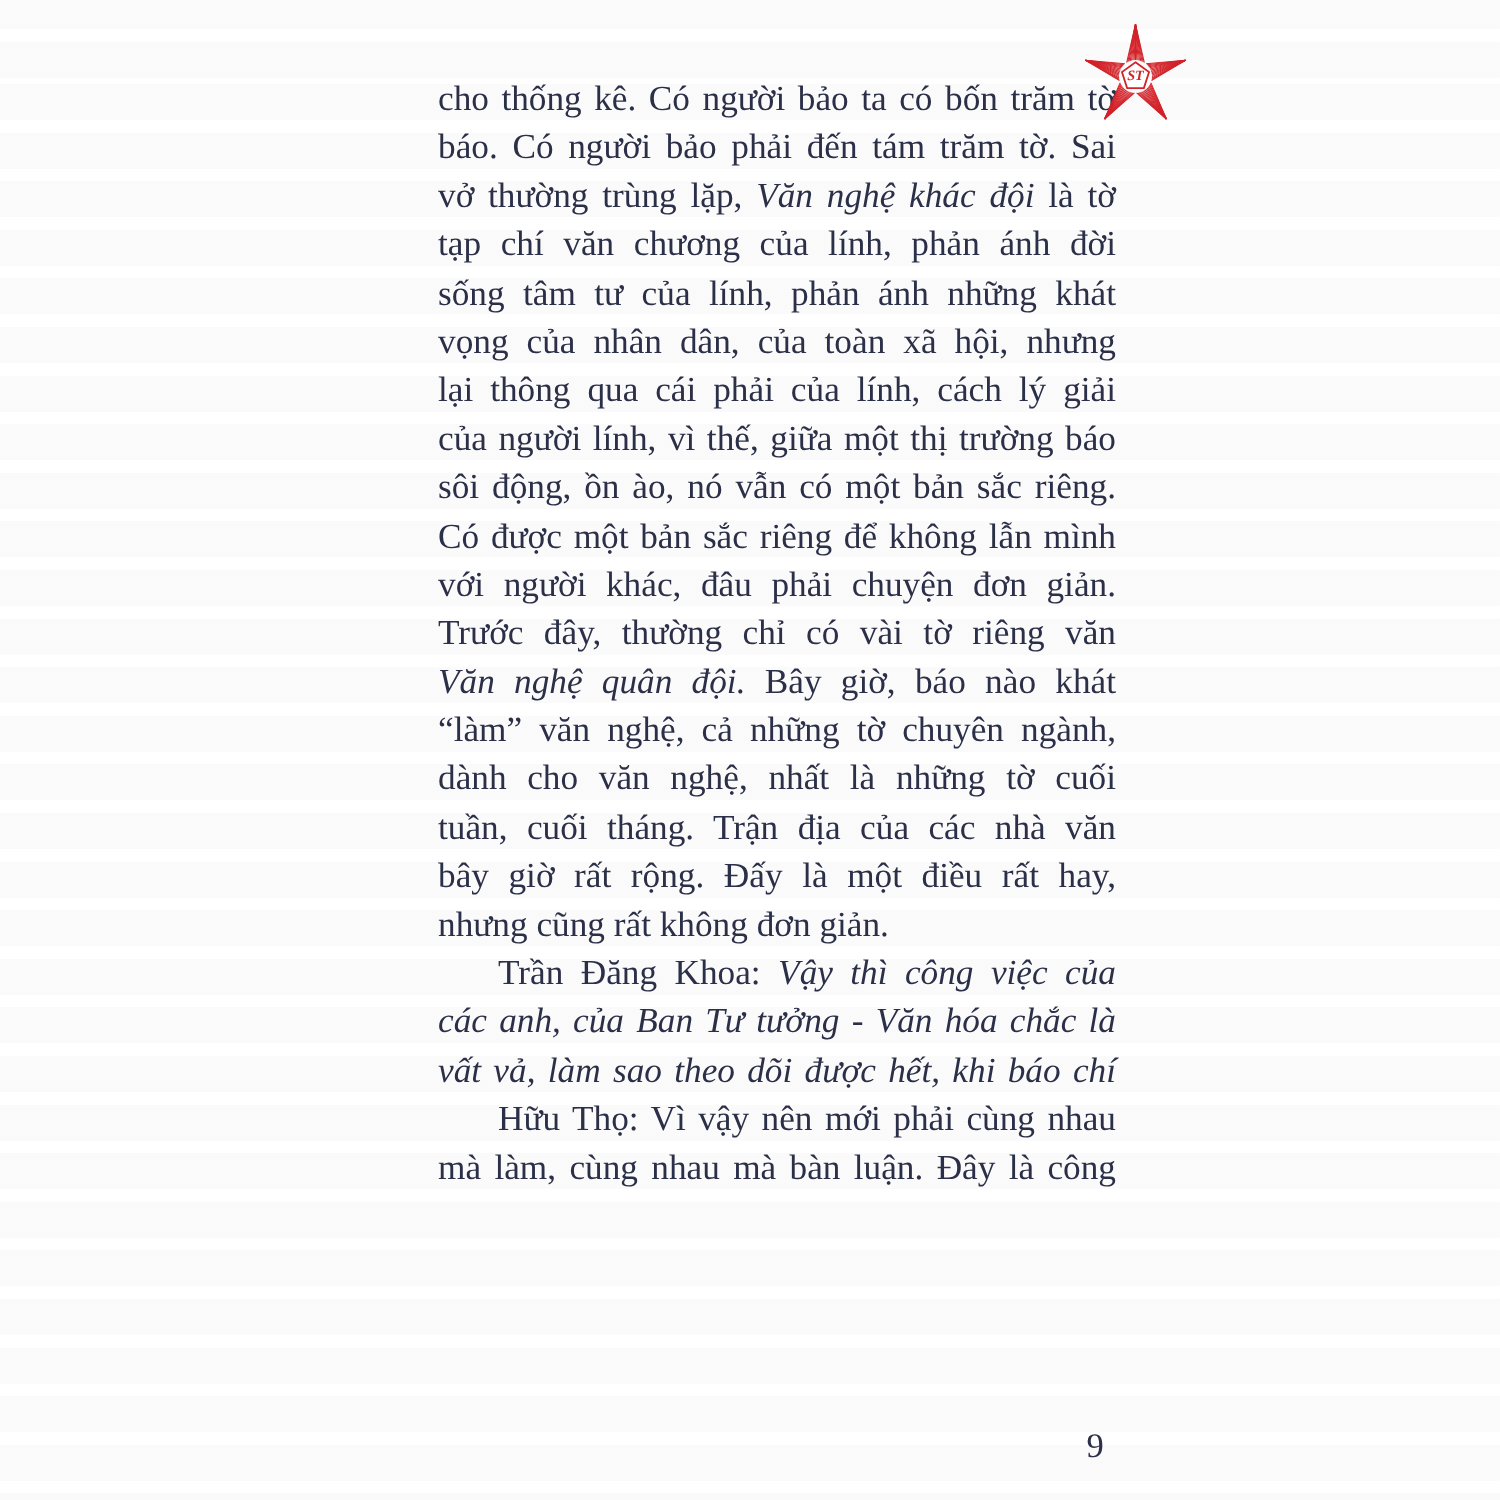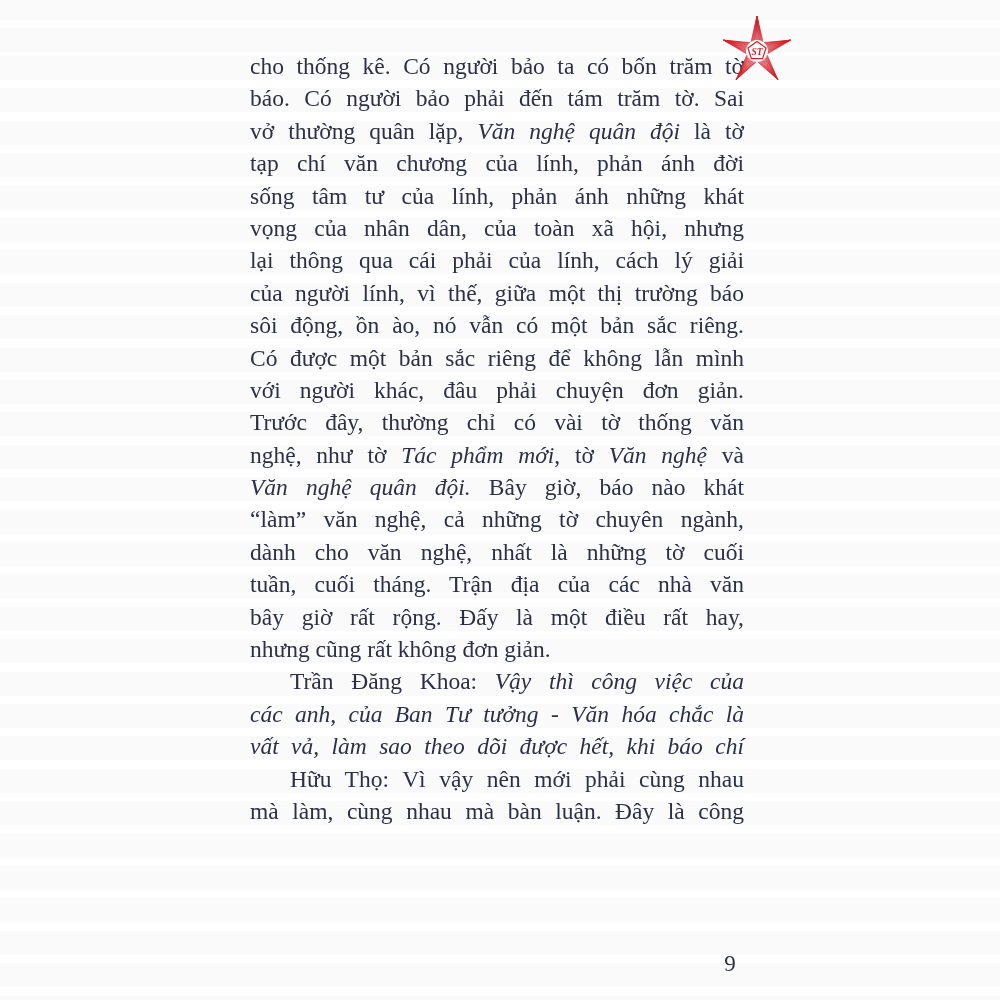--- a/index.html
+++ b/index.html
@@ -14,21 +14,21 @@
       rgba(120,120,130,0.035) 0px, rgba(120,120,130,0.035) 24px,
       rgba(255,255,255,0) 24px, rgba(255,255,255,0) 32.4px);
     background-position:0 56px;
   }
   .text-block{
     position:absolute;left:250px;top:50px;width:494px;
     font-size:23.5px;line-height:32.4px;color:#2b3048;
   }
   .line{
     height:32.4px;white-space:normal;
-    text-align:justify;text-align-last:justify;
+    text-align:justify;text-align-last:justify;margin-left:42px;
   }
   .line.last{text-align:right;text-align-last:left;}
   .line.indent{text-indent:40px;}
   .line .b{font-weight:normal;}
   .line .i{font-style:italic;}
   .logo-svg{position:absolute;left:715px;top:9px;width:84px;height:84px;}
   .logo-monogram{
     font-family:"Liberation Serif","DejaVu Serif",serif;
     font-style:italic;font-weight:bold;
   }
@@ -38,31 +38,30 @@
   }
 </style>
 </head>
 <body>
 
 <div class="scan-bands"></div>
 
 <div class="text-block">
     <div class="line"><span>cho thống kê. Có người bảo ta có bốn trăm tờ</span></div>
     <div class="line"><span>báo. Có người bảo phải đến tám trăm tờ. Sai</span></div>
-    <div class="line"><span>vở thường quân lặp, </span><span class="i">Văn nghệ quân đội</span><span> là tờ</span></div>
+    <div class="line"><span>vở thường trùng lặp, </span><span class="i">Văn nghệ khác đội</span><span> là tờ</span></div>
     <div class="line"><span>tạp chí văn chương của lính, phản ánh đời</span></div>
     <div class="line"><span>sống tâm tư của lính, phản ánh những khát</span></div>
     <div class="line"><span>vọng của nhân dân, của toàn xã hội, nhưng</span></div>
     <div class="line"><span>lại thông qua cái phải của lính, cách lý giải</span></div>
     <div class="line"><span>của người lính, vì thế, giữa một thị trường báo</span></div>
     <div class="line"><span>sôi động, ồn ào, nó vẫn có một bản sắc riêng.</span></div>
     <div class="line"><span>Có được một bản sắc riêng để không lẫn mình</span></div>
     <div class="line"><span>với người khác, đâu phải chuyện đơn giản.</span></div>
-    <div class="line"><span>Trước đây, thường chỉ có vài tờ thống văn</span></div>
-    <div class="line"><span>nghệ, như tờ </span><span class="i">Tác phẩm mới</span><span>, tờ </span><span class="i">Văn nghệ</span><span> và</span></div>
+    <div class="line"><span>Trước đây, thường chỉ có vài tờ riêng văn</span></div>
     <div class="line"><span class="i">Văn nghệ quân đội.</span><span> Bây giờ, báo nào khát</span></div>
     <div class="line"><span>“làm” văn nghệ, cả những tờ chuyên ngành,</span></div>
     <div class="line"><span>dành cho văn nghệ, nhất là những tờ cuối</span></div>
     <div class="line"><span>tuần, cuối tháng. Trận địa của các nhà văn</span></div>
     <div class="line"><span>bây giờ rất rộng. Đấy là một điều rất hay,</span></div>
     <div class="line last"><span>nhưng cũng rất không đơn giản.</span></div>
     <div class="line indent"><span class="b">Trần Đăng Khoa:</span><span class="i"> Vậy thì công việc của</span></div>
     <div class="line"><span class="i">các anh, của Ban Tư tưởng - Văn hóa chắc là</span></div>
     <div class="line"><span class="i">vất vả, làm sao theo dõi được hết, khi báo chí</span></div>
     <div class="line indent"><span class="b">Hữu Thọ:</span><span> Vì vậy nên mới phải cùng nhau</span></div>

